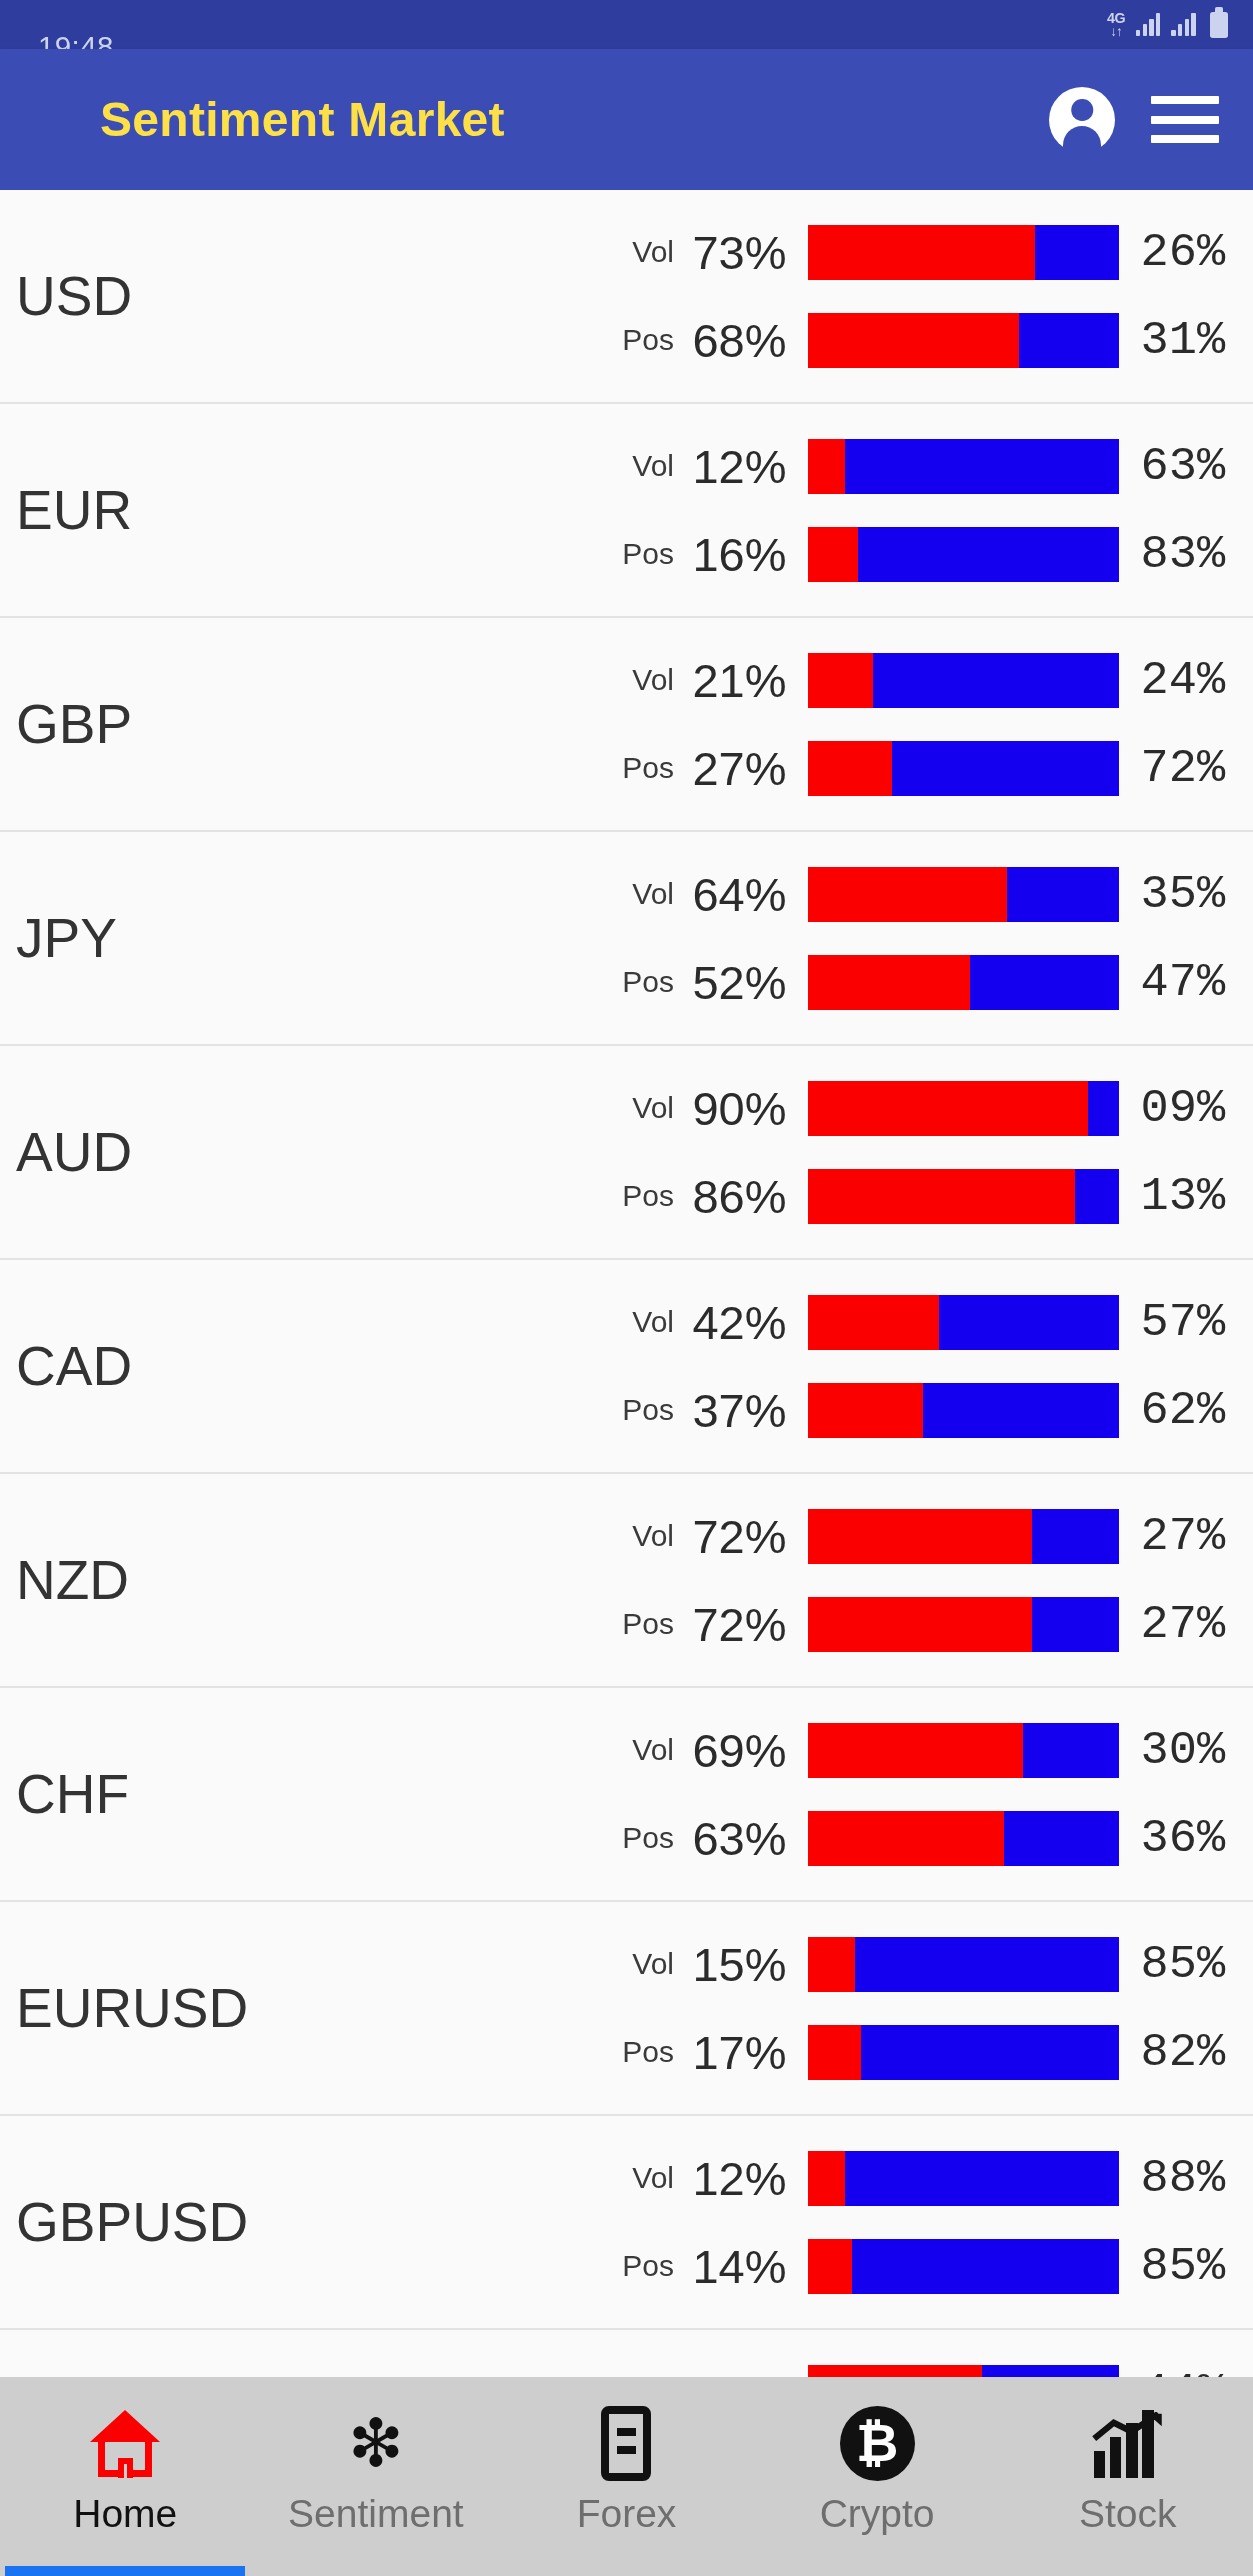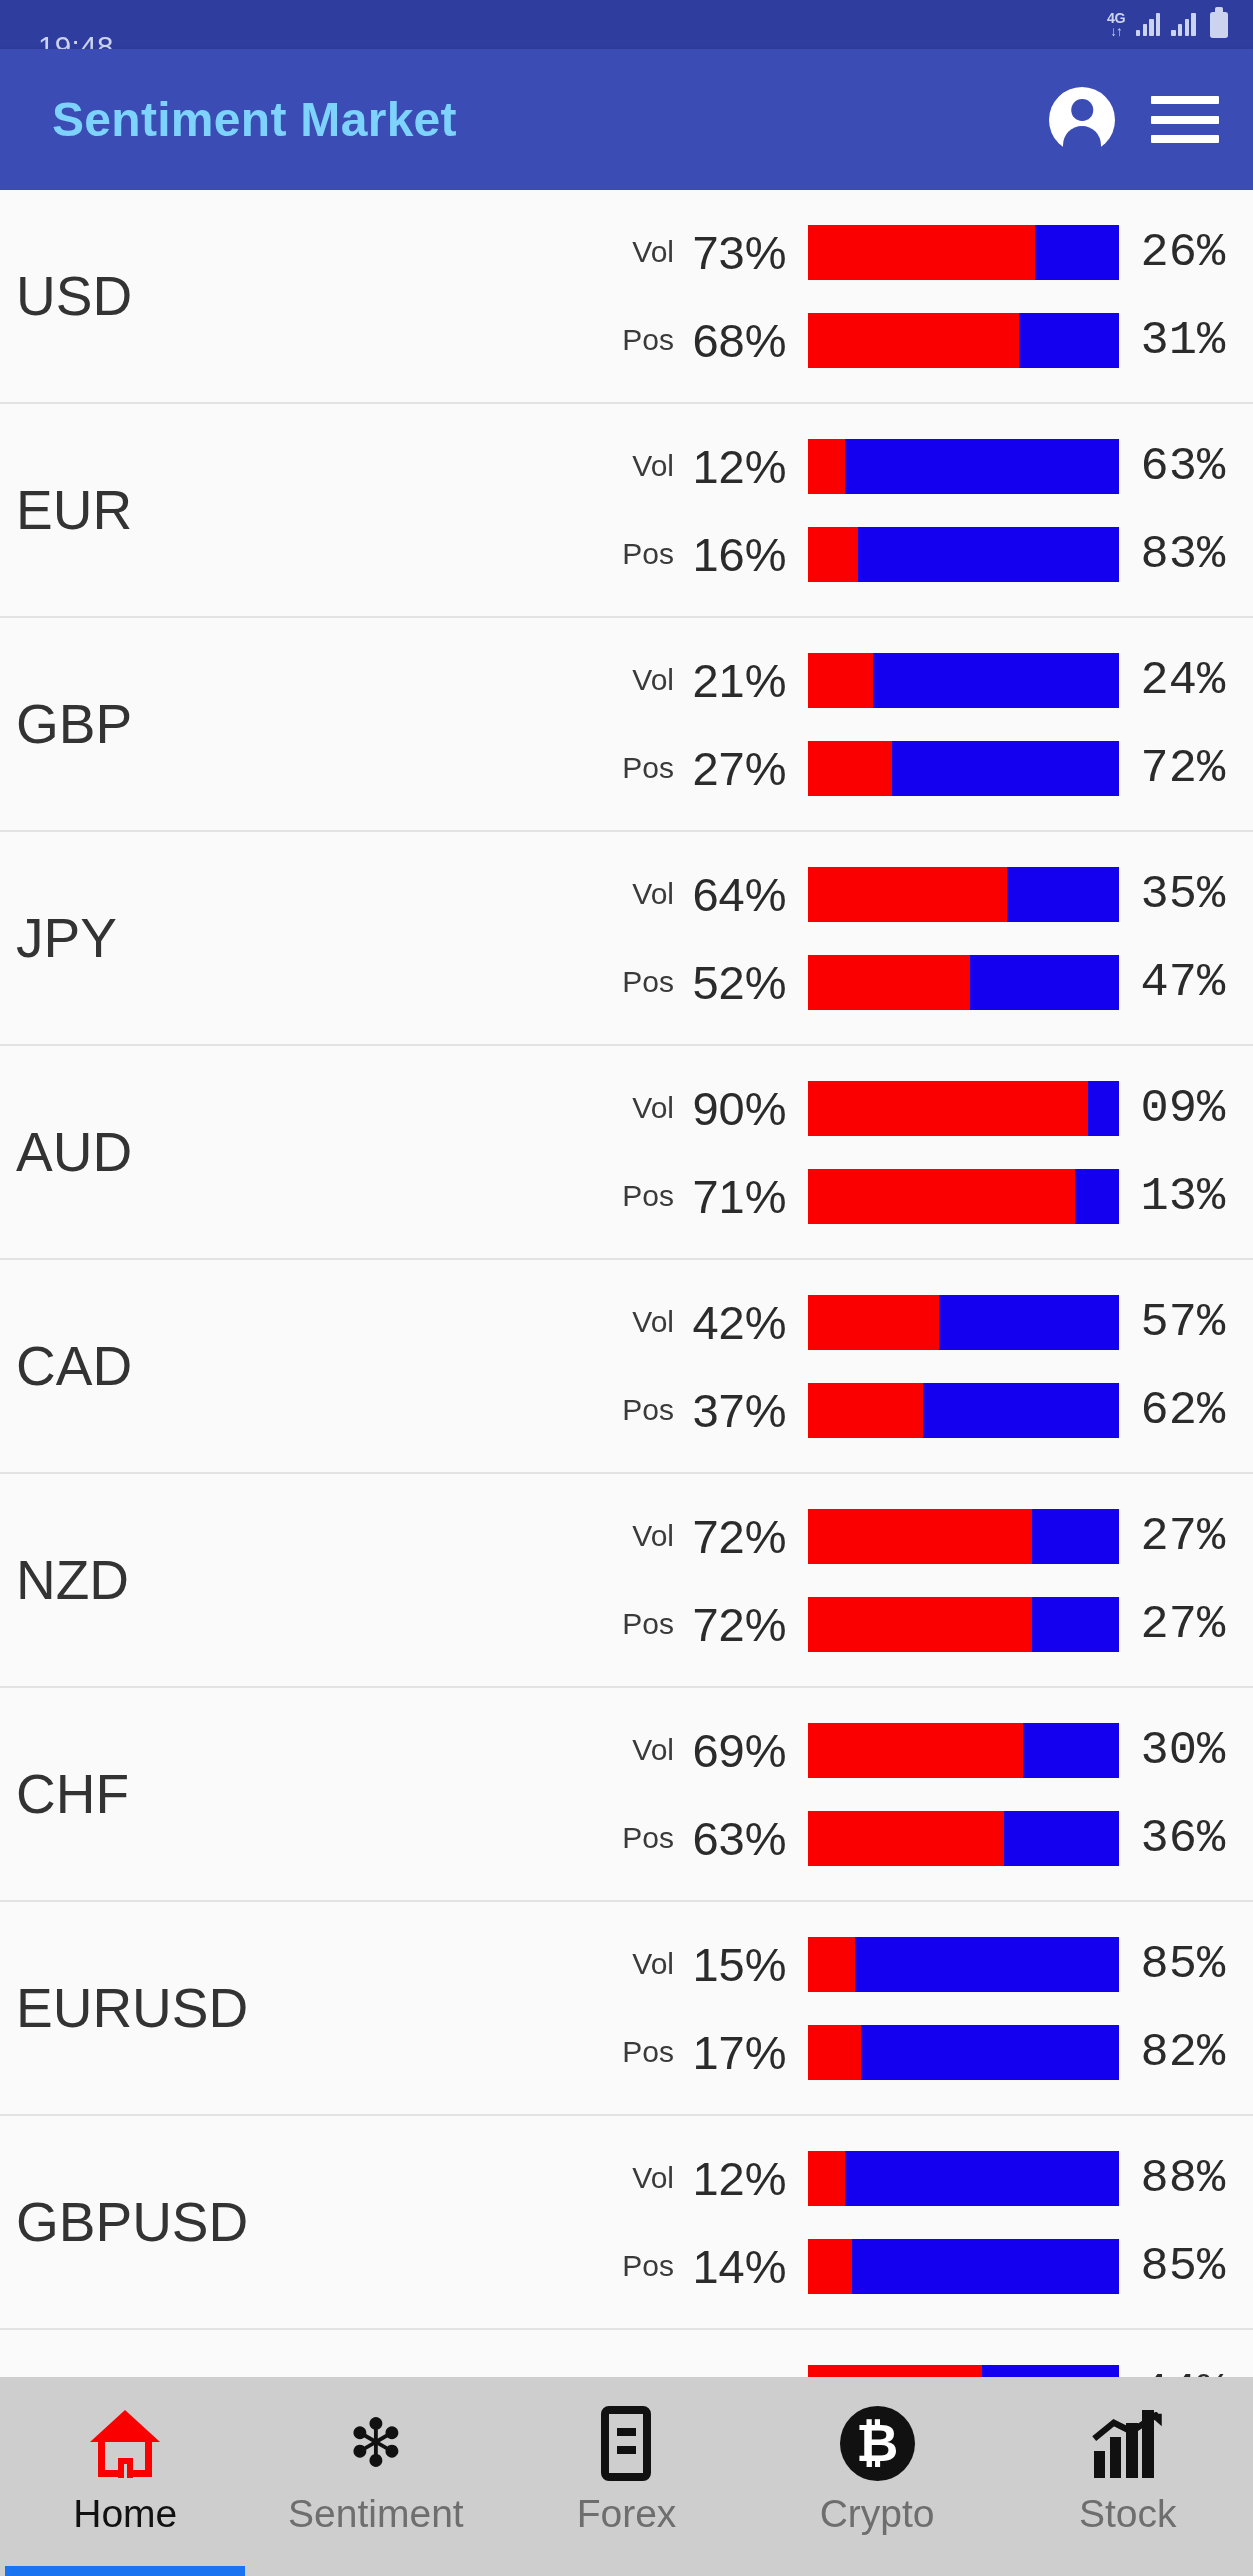--- a/index.html
+++ b/index.html
@@ -28,21 +28,21 @@
   .batt { width:18px; height:26px; border-radius:2.7px; background:#ccd3ef; position:relative; margin-left:3.6px; }
   .batt:before { content:""; position:absolute; top:-4.5px; left:5.4px; width:7.2px; height:4.5px;
                  background:#ccd3ef; border-radius:1.8px 1.8px 0 0; }
 
   
   .appbar {
     height:141px; flex:0 0 141px; background:#3b4db5;
     display:flex; align-items:center; padding:0 34px 0 52px;
     box-shadow:0 1.8px 4.5px rgba(0,0,0,.28);
   }
-  .apptitle { color:#7dd3fc; font-size:48px; font-weight:bold; letter-spacing:0.3px; flex:1; }
+  .apptitle { color:#fde047; font-size:48px; font-weight:bold; letter-spacing:0.3px; flex:1;margin-left:48px; }
   .acct { width:66px; height:66px; border-radius:50%; background:#fff; position:relative;
           margin-right:36px; flex:0 0 66px; }
   .acct:before { content:""; position:absolute; left:50%; top:12.5px; transform:translateX(-50%);
                  width:21.5px; height:21.5px; border-radius:50%; background:#3b4db5; }
   .acct:after { content:""; position:absolute; left:50%; top:39px; transform:translateX(-50%);
                 width:38px; height:29px; border-radius:19px 19px 0 0; background:#3b4db5; }
   .burger { width:68px; display:flex; flex-direction:column; gap:11.6px; flex:0 0 68px; }
   .burger span { display:block; height:8px; background:#fff; border-radius:0.9px; }
 
   
@@ -246,21 +246,21 @@
             <div class="mleft">90%</div>
             <div class="bar">
               <div class="r" style="width: 90%;"></div>
               <div class="b" style="width: 10%;"></div>
             </div>
             <div class="mright">09%</div>
           </div>
           <div class="metric">
             <div class="spacer"></div>
             <div class="mlabel">Pos</div>
-            <div class="mleft">71%</div>
+            <div class="mleft">86%</div>
             <div class="bar">
               <div class="r" style="width: 86%;"></div>
               <div class="b" style="width: 14%;"></div>
             </div>
             <div class="mright">13%</div>
           </div>
         </div>
       </div>
       <div class="row">
         <div class="sym">CAD</div>

